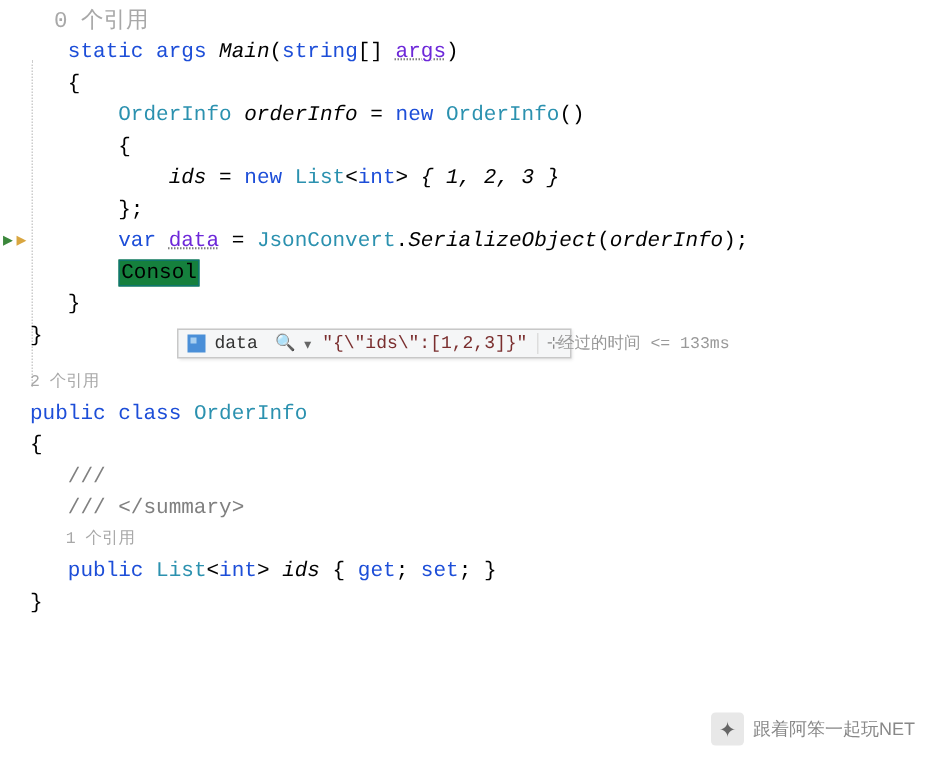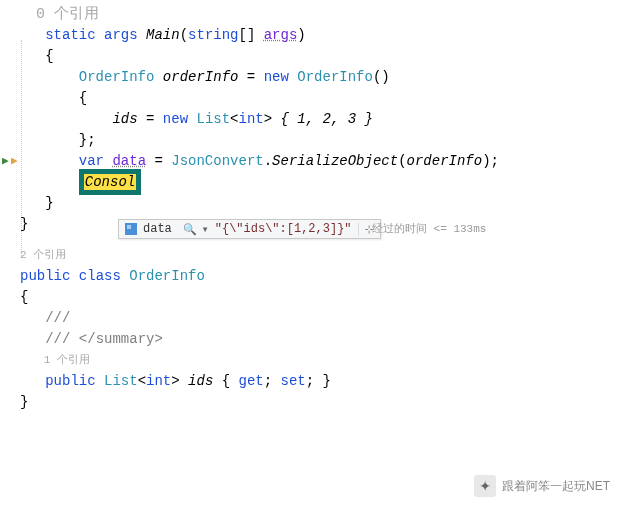--- a/index.html
+++ b/index.html
@@ -48,24 +48,23 @@
       color: #3b873b;
       font-size: 11px;
     }
     .bp-arrow2 {
       position: absolute;
       left: -9px;
       color: #d9a640;
       font-size: 11px;
     }
     .hl-console {
-      background: #fde047;
-      border: 5px solid #0f766e;
+      background: #15803d;
+      border: 1px solid #0f766e;
       padding: 0 1px;
-      font-style: italic;
     }
     .datatip {
       position: absolute;
       left: 118px;
       top: 219px;
       display: flex;
       align-items: center;
       background: #f5f6f7;
       border: 1px solid #c8c8c8;
       font-size: 12px;

